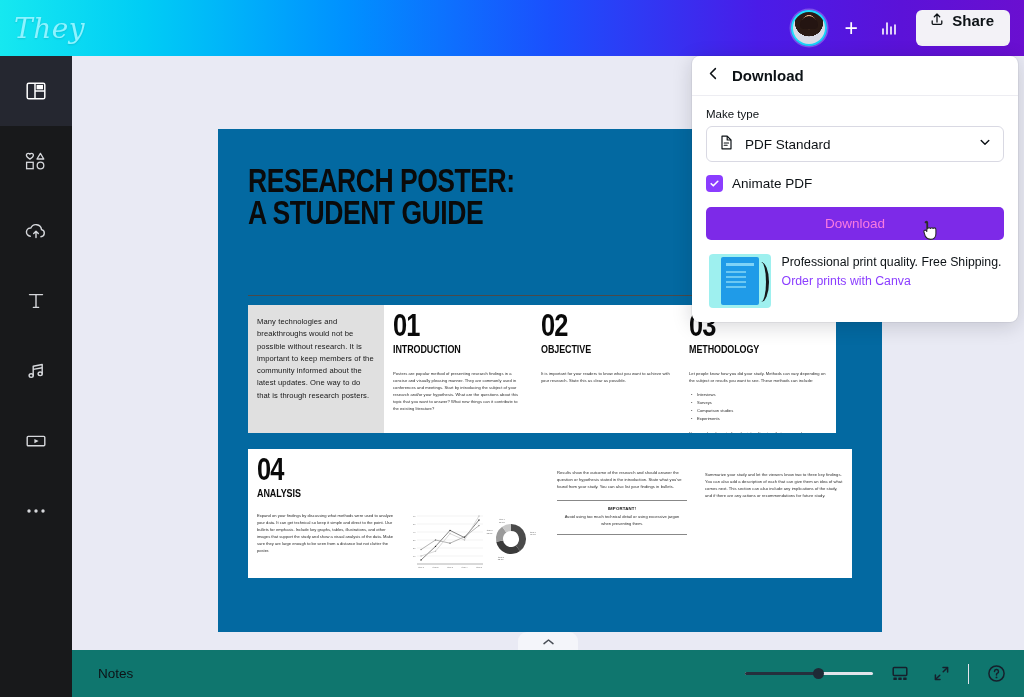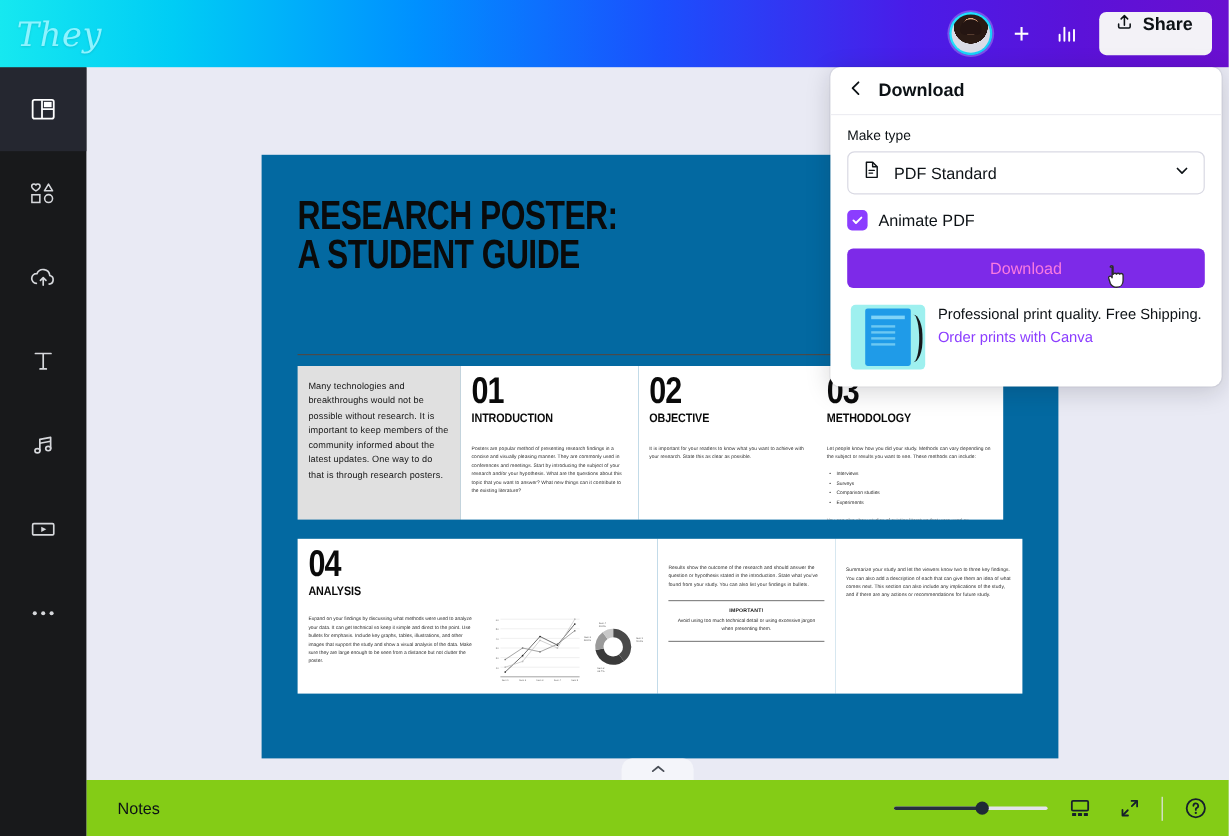--- a/index.html
+++ b/index.html
@@ -147,21 +147,21 @@
   .collapse-tab {
     position: absolute; left: 50%; transform: translateX(-50%); bottom: 0;
     width: 60px; height: 18px; background: #f4f5fa;
     border-radius: 9px 9px 0 0; display: flex; align-items: center; justify-content: center;
     cursor: pointer; z-index: 5;
   }
 
   
   .bottombar {
     position: absolute; bottom: 0; left: 72px; width: 952px; height: 47px;
-    background: #84cc16; display: flex; align-items: center; z-index: 20;
+    background: #0f766e; display: flex; align-items: center; z-index: 20;
   }
   .notes-btn { margin-left: 18px; font-size: 13.5px; color: #0d1216; cursor: pointer; padding: 5px 8px; border-radius: 4px; }
   .bottom-right { margin-left: auto; display: flex; align-items: center; gap: 13px; margin-right: 14px; }
   .zoom-slider { position: relative; width: 128px; height: 14px; display: flex; align-items: center; cursor: pointer; }
   .zs-track { position: absolute; left: 0; width: 128px; height: 3px; background: #e3e3ea; border-radius: 2px; }
   .zs-fill  { position: absolute; left: 0; width: 57%; height: 3px; background: #25303d; border-radius: 2px; }
   .zs-thumb { position: absolute; left: 57%; width: 11px; height: 11px; margin-left: -5px; border-radius: 50%; background: #1f2a36; }
   .divider { width: 1px; height: 20px; background: #e4e4ec; }
 
   

